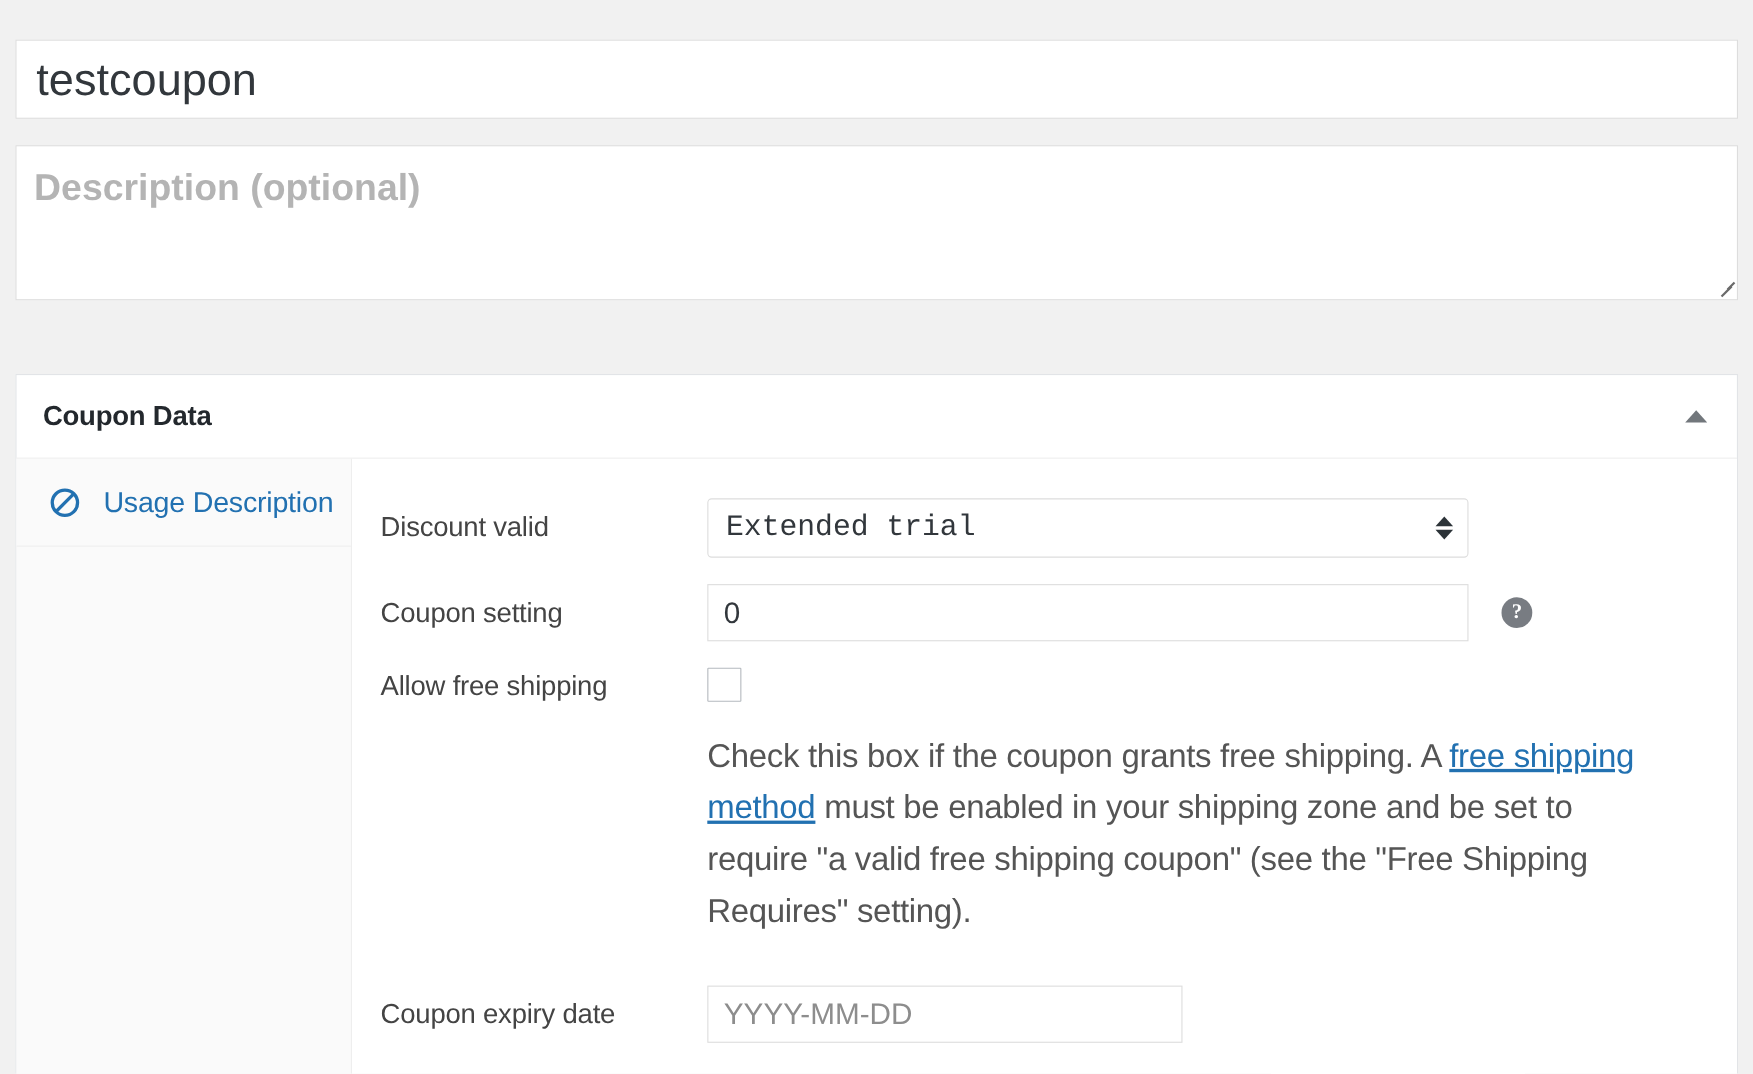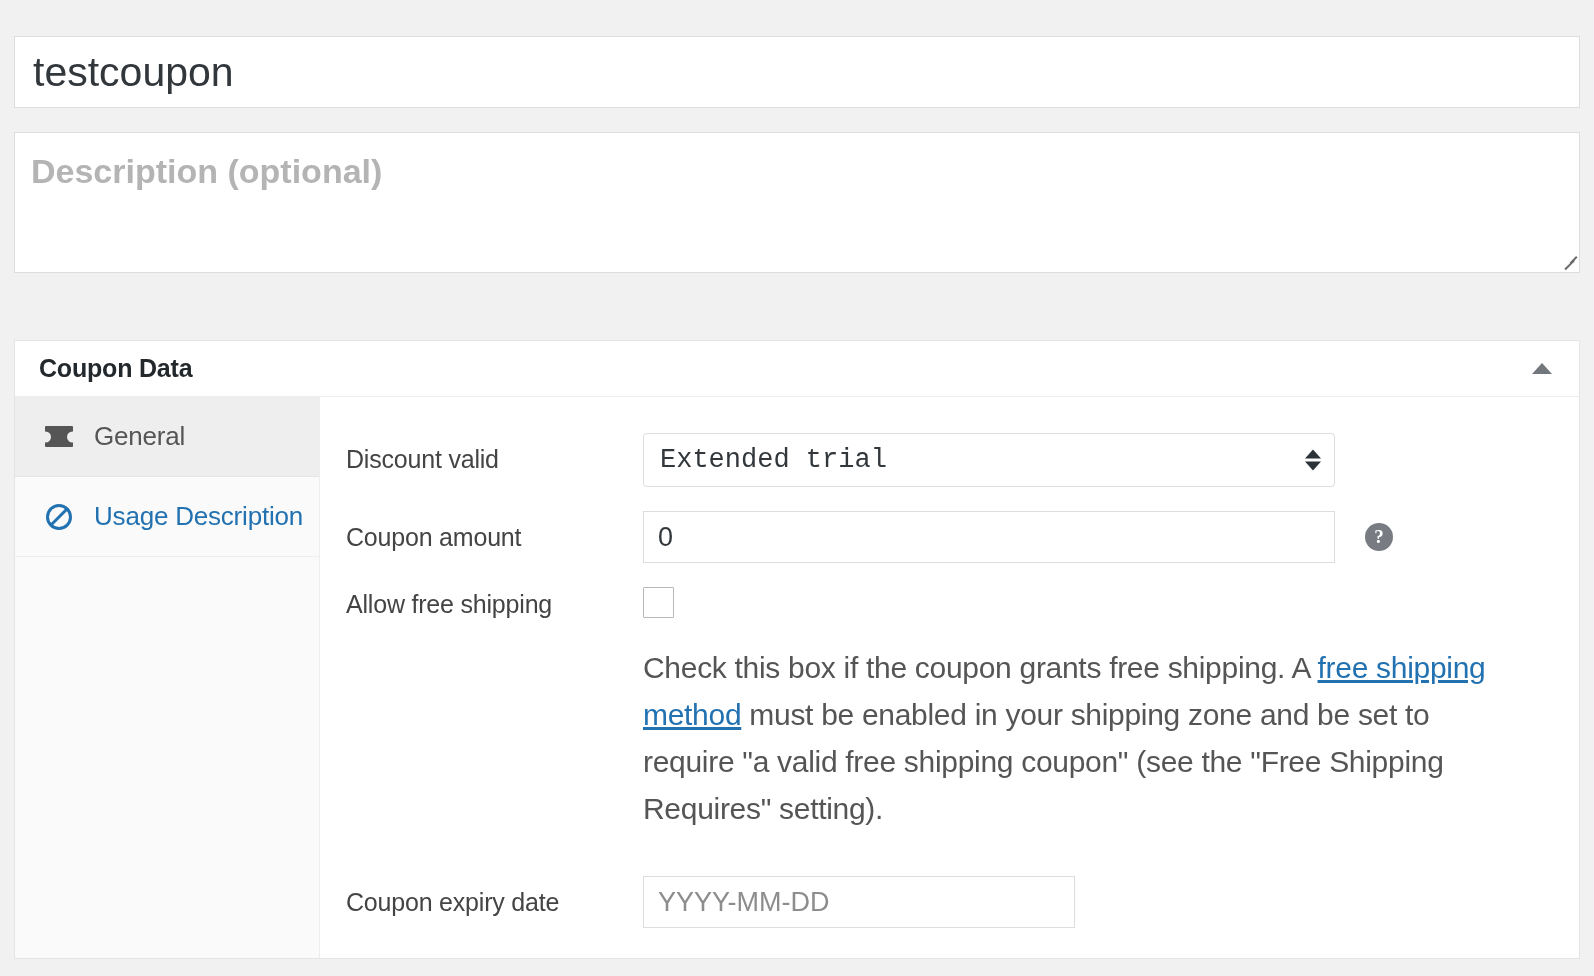--- a/index.html
+++ b/index.html
@@ -66,21 +66,21 @@
 
   
   .postbox {
     margin-top: 67px;
     background: #fff;
     border: 1px solid #e2e4e7;
     position: relative;
   }
   .postbox-header {
     position: relative;
-    height: 56px;
+    height: 76px;
     border-bottom: 1px solid #eee;
     display: flex;
     align-items: center;
     padding: 10px 24px;
   }
   .postbox-title {
     font-size: 25px;
     font-weight: bold;
     color: #23282d;
     letter-spacing: -0.2px;
@@ -301,26 +301,20 @@
       <span class="postbox-title">Coupon Data</span>
       <span class="toggle-indicator">
         <span class="tri"></span>
       </span>
     </div>
 
     <div class="panel-body">
 
       <ul class="tabs">
 
-        <li class="tab active">
-          <span class="tab-icon">
-            <span class="icon-ticket"></span>
-          </span>
-          <span class="tab-label">General</span>
-        </li>
 
         <li class="tab">
           <span class="tab-icon">
             <svg width="30" height="30" viewBox="0 0 24 24" aria-hidden="true">
               <circle cx="12" cy="12" r="9.2" fill="none" stroke="#2271b1" stroke-width="2.4"></circle>
               <line x1="5.6" y1="18.4" x2="18.4" y2="5.6" stroke="#2271b1" stroke-width="2.4"></line>
             </svg>
           </span>
           <span class="tab-label">Usage Description</span>
         </li>
@@ -338,21 +332,21 @@
               </select>
               <span class="select-arrows">
                 <span class="up"></span>
                 <span class="down"></span>
               </span>
             </span>
           </div>
         </div>
 
         <div class="form-row">
-          <div class="label">Coupon amount</div>
+          <div class="label">Coupon setting</div>
           <div class="field-col">
             <input class="wc-input" type="text" value="0" style="">
             <span class="help-tip">?</span>
           </div>
         </div>
 
         <div class="form-row cb-row">
           <div class="label">Allow free shipping</div>
           <div class="field-col">
             <input class="wc-checkbox" type="checkbox" style="">

